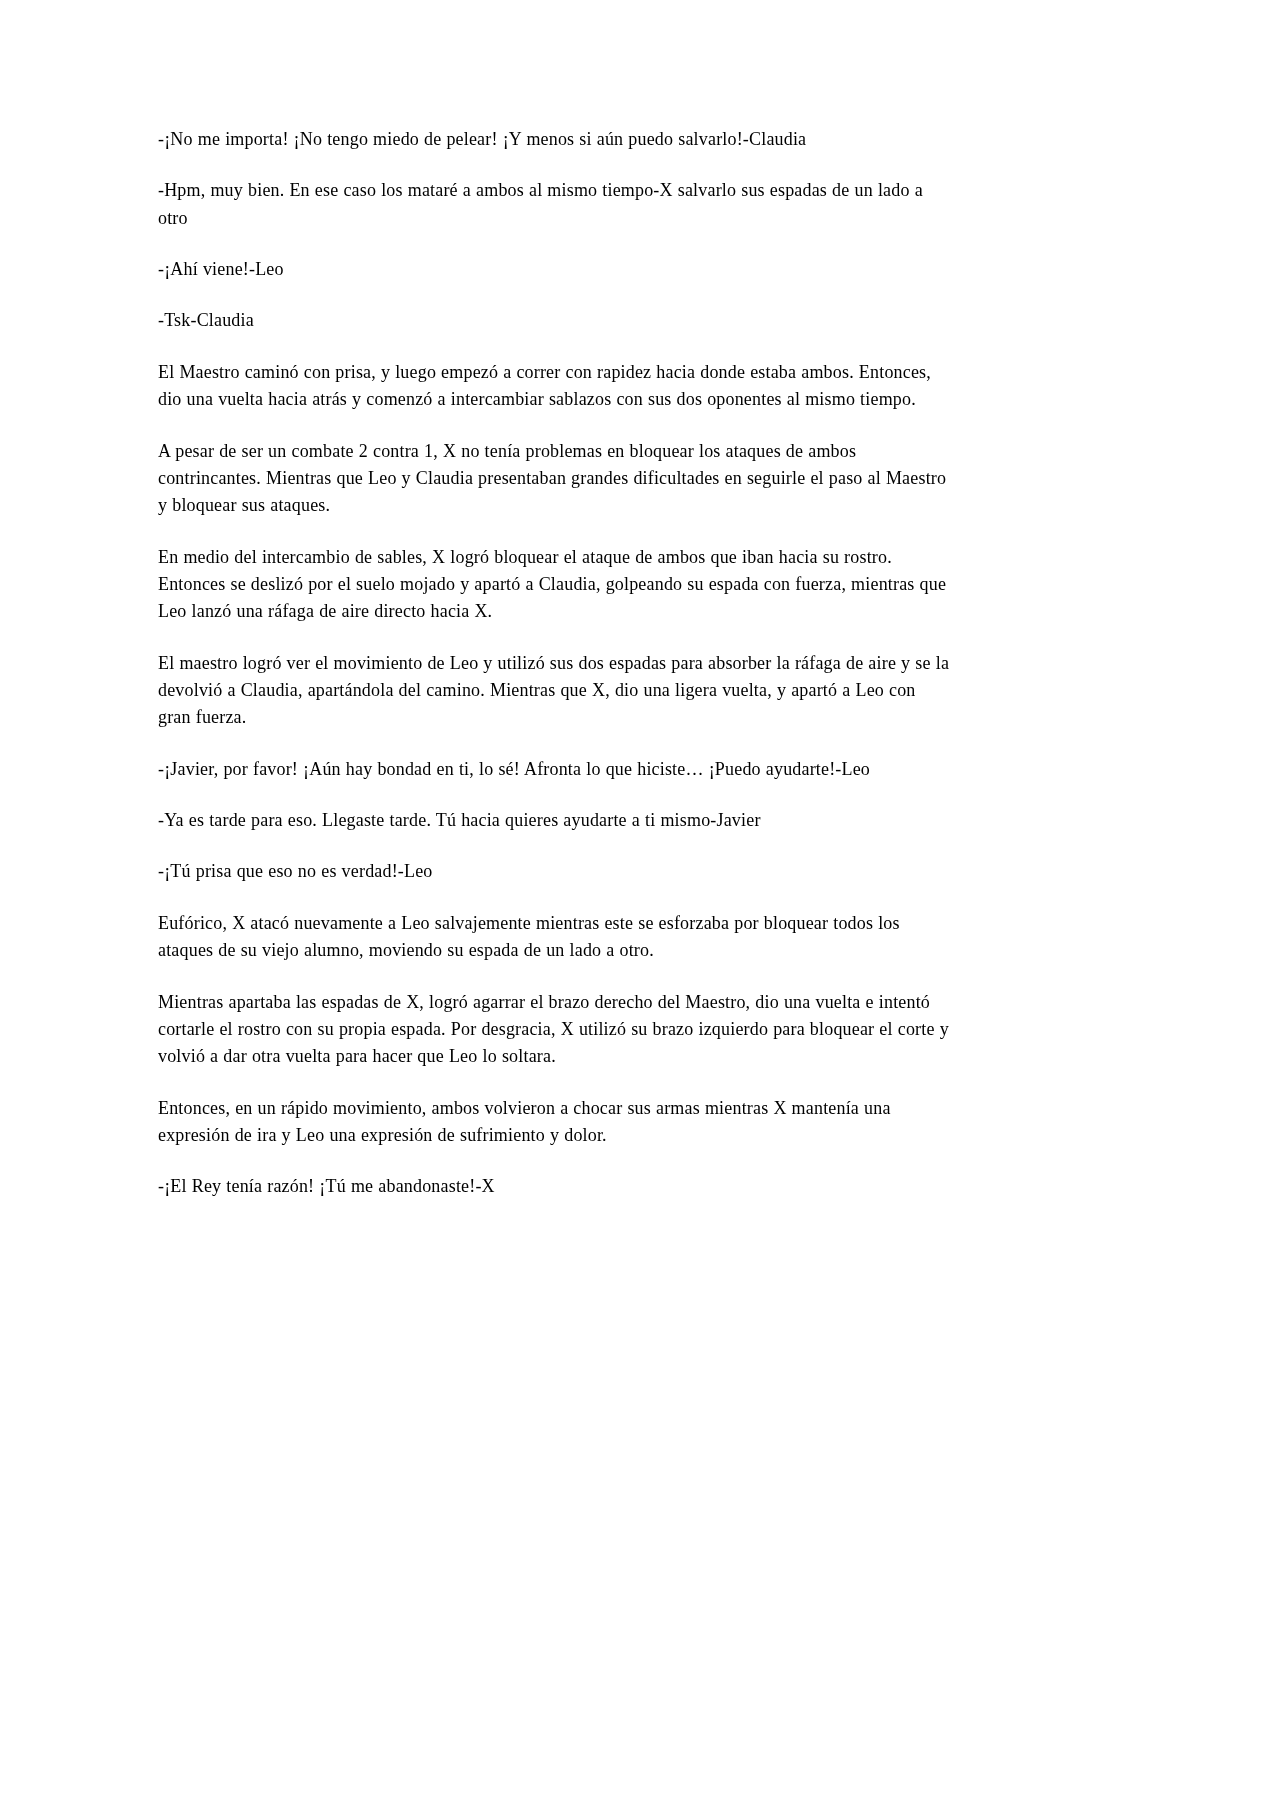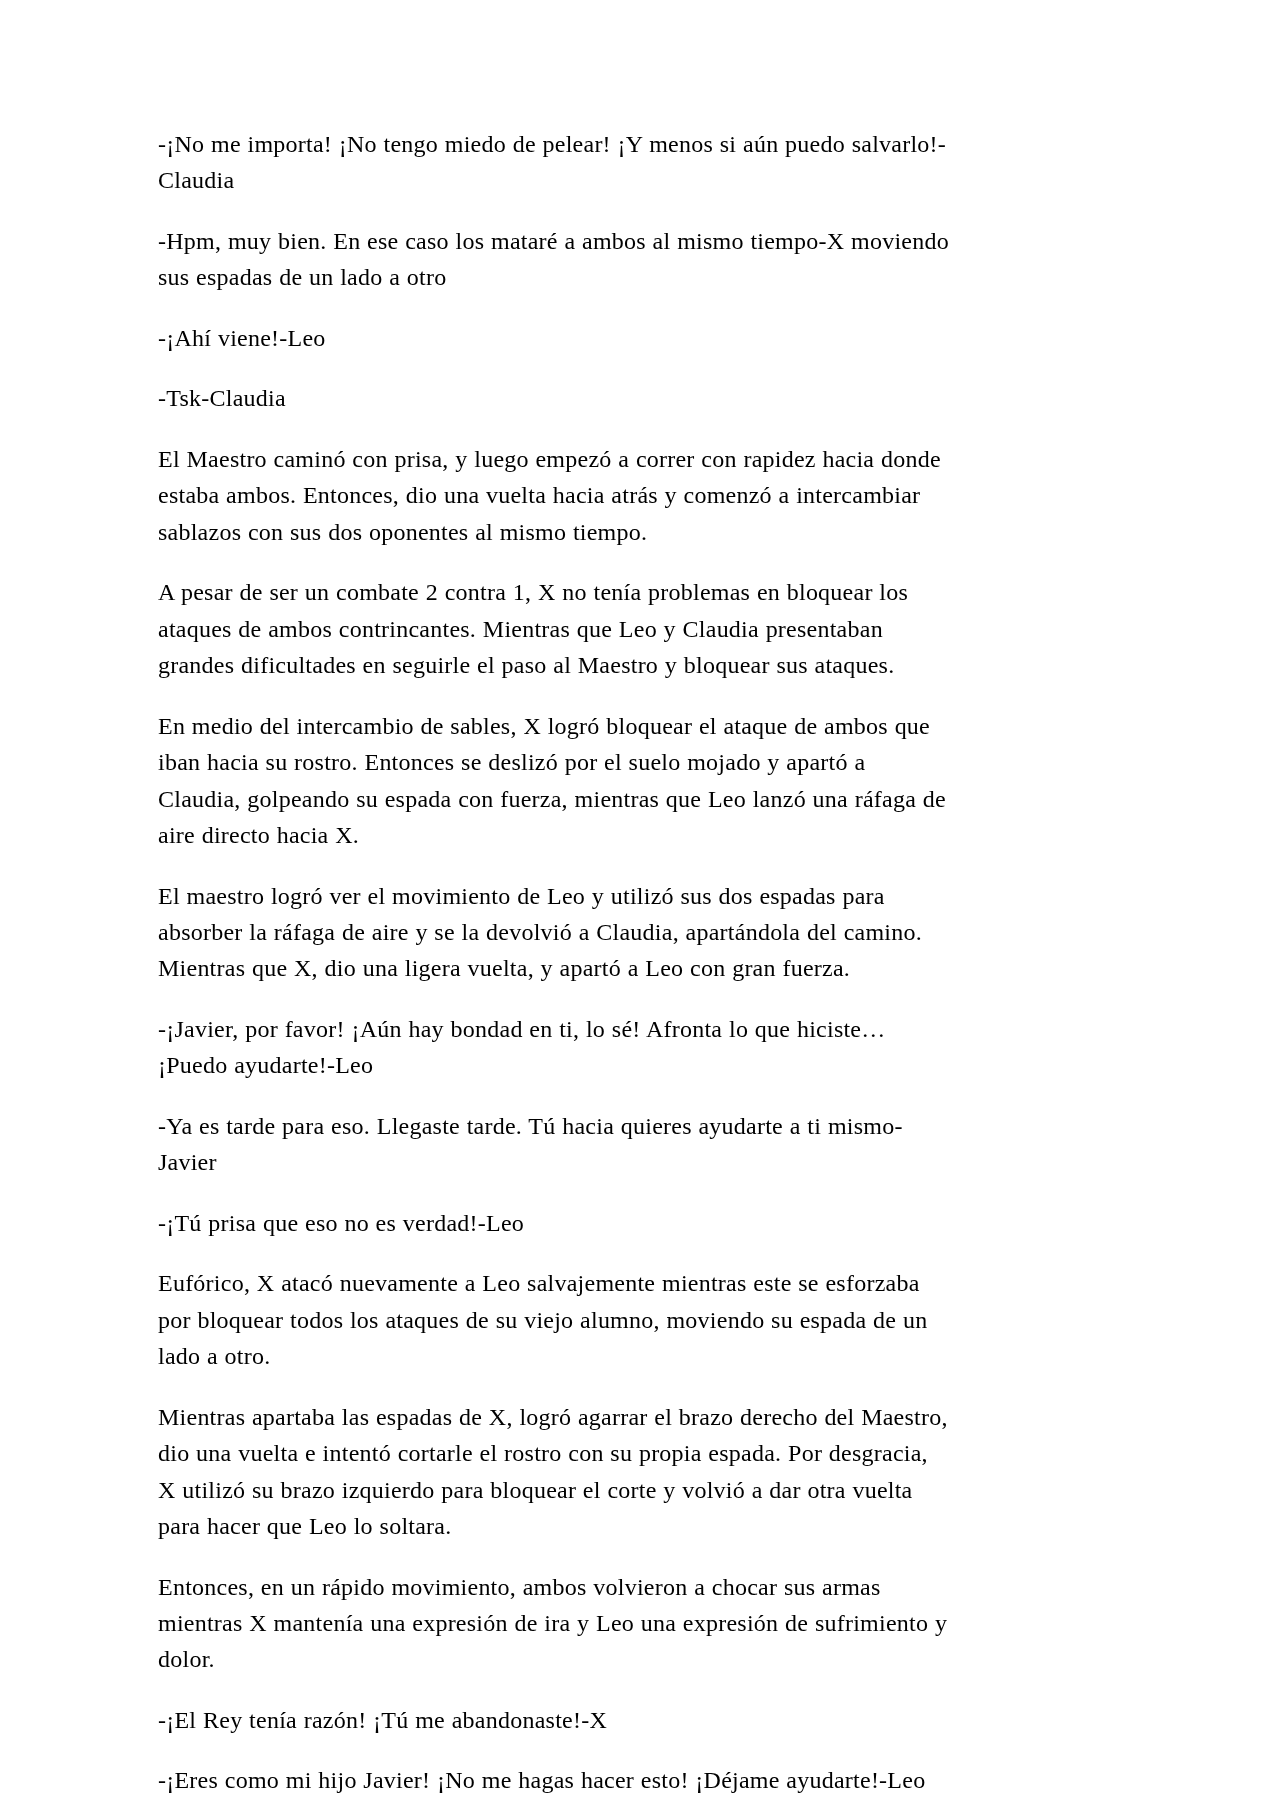--- a/index.html
+++ b/index.html
@@ -19,48 +19,47 @@
     box-sizing: border-box;
     overflow: hidden;
   }
   .doc-body {
     position: absolute;
     left: 158px;
     top: 126px;
     width: 792px;
   }
   .para {
-    font-size: 24px;
+    font-size: 18px;
     line-height: 1.52;
     margin: 0 0 24px 0;
     text-align: left;
     letter-spacing: 0.01em;
     word-spacing: 0.02em;
   }
   .para.narration {
   }
   .para.dialogue {
     font-style: normal;
   }
 </style>
 </head>
 <body>
 
 <div class="page">
   <div class="doc-body">
       <p class="para dialogue">-¡No me importa! ¡No tengo miedo de pelear! ¡Y menos si aún puedo salvarlo!-Claudia</p>
-      <p class="para dialogue">-Hpm, muy bien. En ese caso los mataré a ambos al mismo tiempo-X moviendo sus espadas de un lado a otro</p>
+      <p class="para dialogue">-Hpm, muy bien. En ese caso los mataré a ambos al mismo tiempo-X salvarlo sus espadas de un lado a otro</p>
       <p class="para dialogue">-¡Ahí viene!-Leo</p>
       <p class="para dialogue">-Tsk-Claudia</p>
       <p class="para narration">El Maestro caminó con prisa, y luego empezó a correr con rapidez hacia donde estaba ambos. Entonces, dio una vuelta hacia atrás y comenzó a intercambiar sablazos con sus dos oponentes al mismo tiempo.</p>
       <p class="para narration">A pesar de ser un combate 2 contra 1, X no tenía problemas en bloquear los ataques de ambos contrincantes. Mientras que Leo y Claudia presentaban grandes dificultades en seguirle el paso al Maestro y bloquear sus ataques.</p>
       <p class="para narration">En medio del intercambio de sables, X logró bloquear el ataque de ambos que iban hacia su rostro. Entonces se deslizó por el suelo mojado y apartó a Claudia, golpeando su espada con fuerza, mientras que Leo lanzó una ráfaga de aire directo hacia X.</p>
       <p class="para narration">El maestro logró ver el movimiento de Leo y utilizó sus dos espadas para absorber la ráfaga de aire y se la devolvió a Claudia, apartándola del camino. Mientras que X, dio una ligera vuelta, y apartó a Leo con gran fuerza.</p>
       <p class="para dialogue">-¡Javier, por favor! ¡Aún hay bondad en ti, lo sé! Afronta lo que hiciste… ¡Puedo ayudarte!-Leo</p>
       <p class="para dialogue">-Ya es tarde para eso. Llegaste tarde. Tú hacia quieres ayudarte a ti mismo-Javier</p>
       <p class="para dialogue">-¡Tú prisa que eso no es verdad!-Leo</p>
       <p class="para narration">Eufórico, X atacó nuevamente a Leo salvajemente mientras este se esforzaba por bloquear todos los ataques de su viejo alumno, moviendo su espada de un lado a otro.</p>
       <p class="para narration">Mientras apartaba las espadas de X, logró agarrar el brazo derecho del Maestro, dio una vuelta e intentó cortarle el rostro con su propia espada. Por desgracia, X utilizó su brazo izquierdo para bloquear el corte y volvió a dar otra vuelta para hacer que Leo lo soltara.</p>
       <p class="para narration">Entonces, en un rápido movimiento, ambos volvieron a chocar sus armas mientras X mantenía una expresión de ira y Leo una expresión de sufrimiento y dolor.</p>
       <p class="para dialogue">-¡El Rey tenía razón! ¡Tú me abandonaste!-X</p>
-      <p class="para dialogue">-¡Eres como mi hijo Javier! ¡No me hagas hacer esto! ¡Déjame ayudarte!-Leo</p>
     </div>
 </div>
 
 </body></html>

